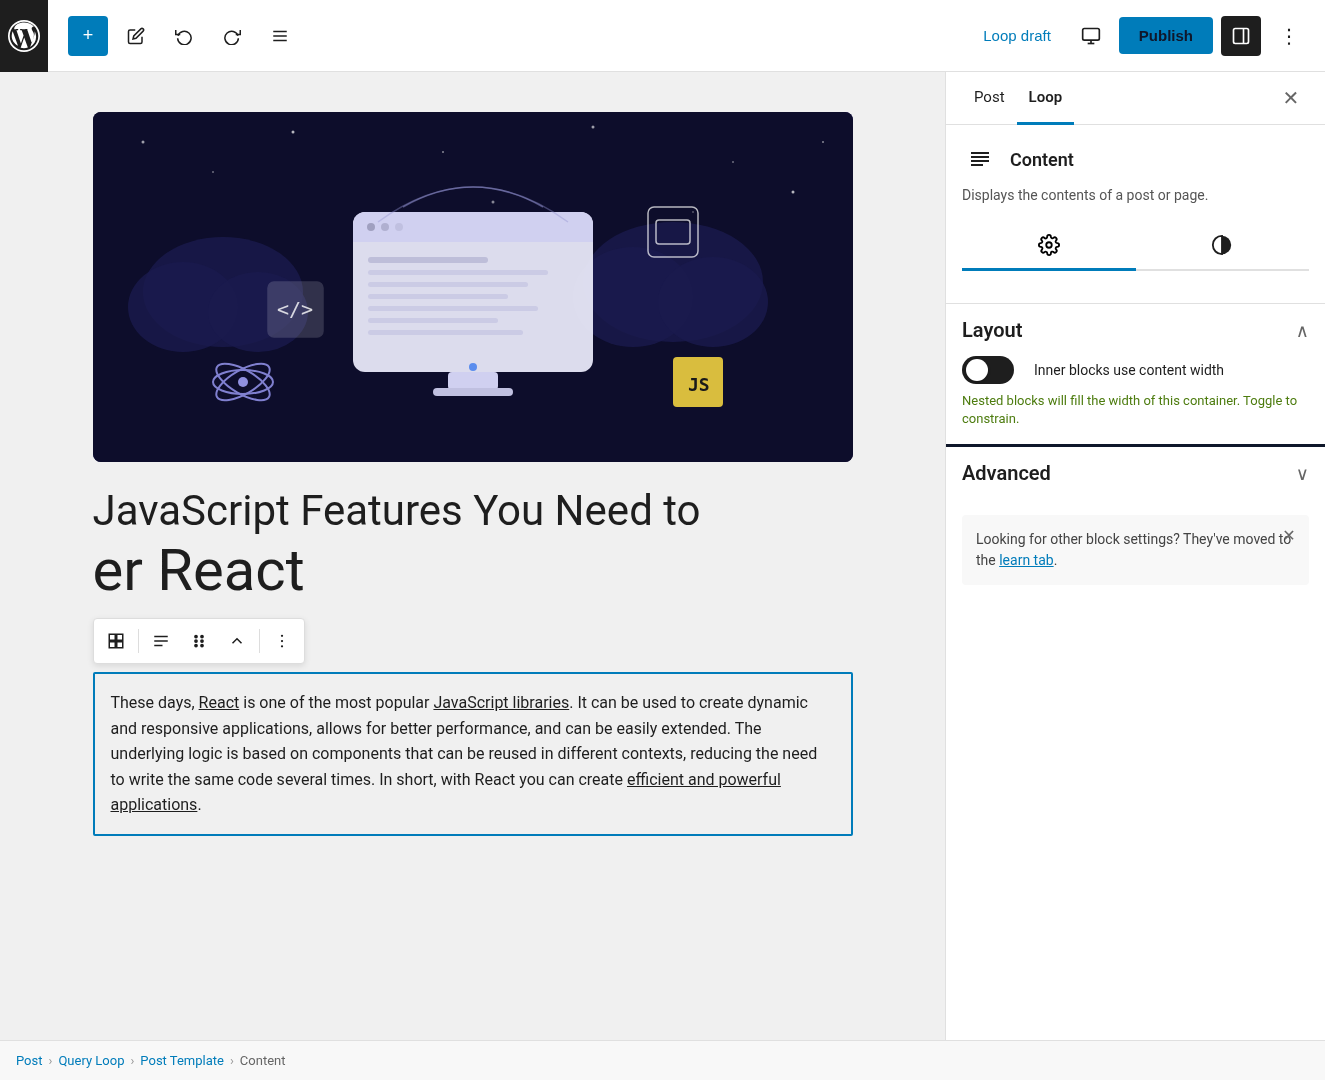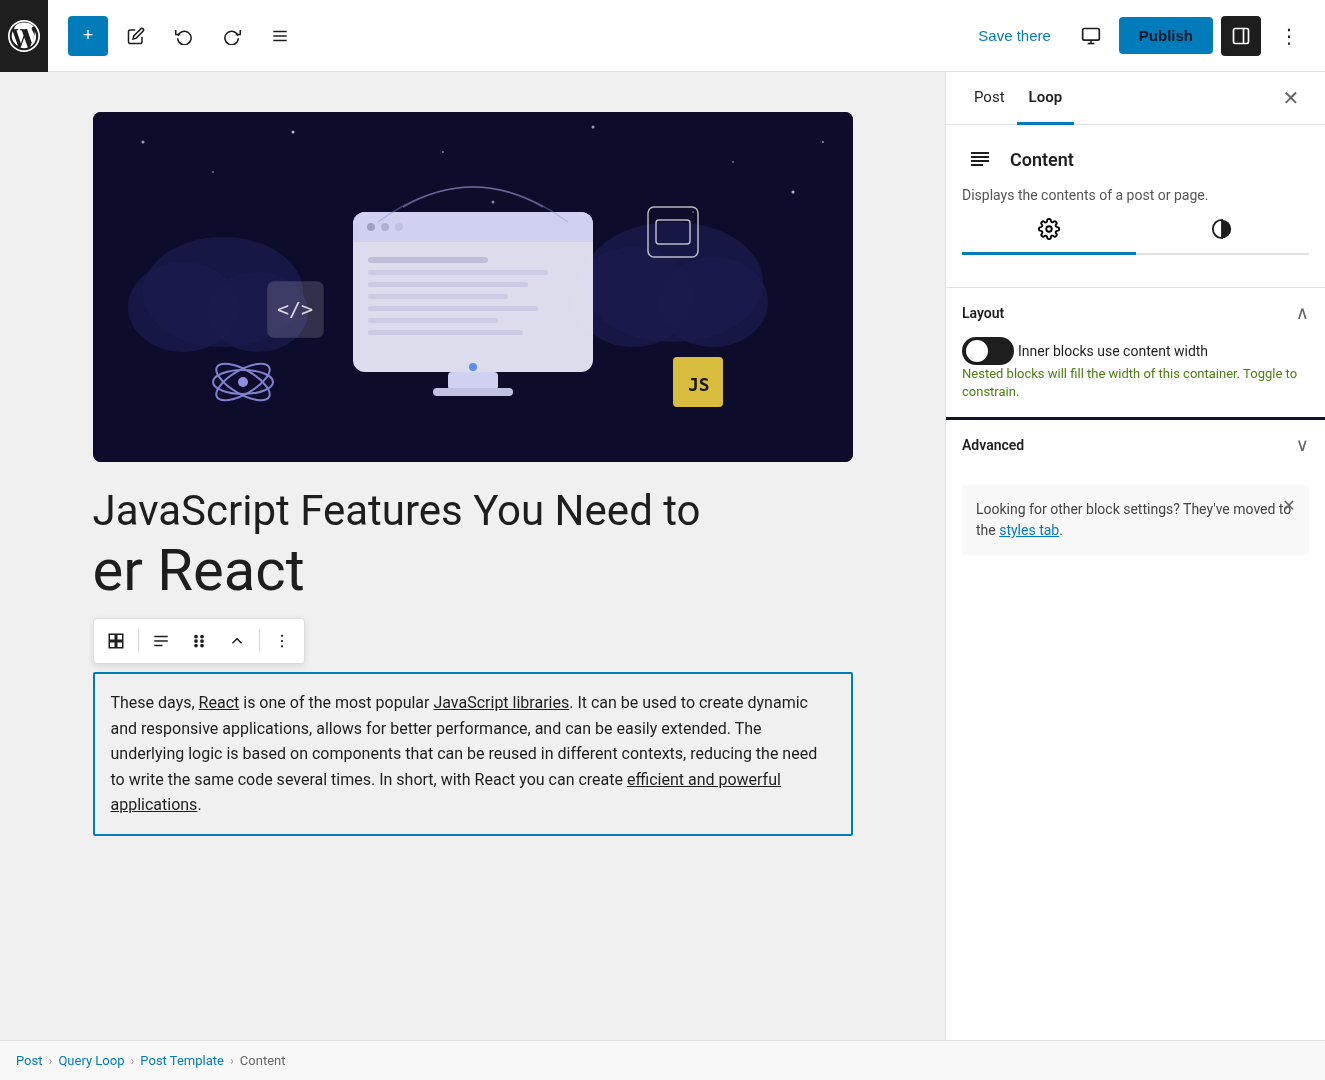--- a/index.html
+++ b/index.html
@@ -143,47 +143,47 @@
     
     .block-panel { padding: 16px; }
     .block-header {
       display: flex; align-items: center; gap: 12px; margin-bottom: 8px;
     }
     .block-icon {
       width: 36px; height: 36px; display: flex; align-items: center;
       justify-content: center; font-size: 20px; color: #1e1e1e;
     }
     .block-name { font-size: 18px; font-weight: 600; color: #1e1e1e; }
-    .block-description { font-size: 14px; color: #555; line-height: 1.5; }
+    .block-description { font-size: 14px; color: #555; line-height: 1.5; margin-bottom: 16px; }
 
     
     .settings-style-tabs {
       display: flex; border-bottom: 2px solid #e0e0e0; margin-bottom: 16px;
     }
     .settings-style-tab {
       flex: 1; display: flex; align-items: center; justify-content: center;
       padding: 12px; cursor: pointer; border-bottom: 3px solid transparent;
       margin-bottom: -2px;
     }
     .settings-style-tab.active { border-bottom: 3px solid #007cba; }
     .settings-style-tab svg { width: 22px; height: 22px; }
 
     
     .section { border-top: 1px solid #e0e0e0; }
     .section-header {
       display: flex; align-items: center; justify-content: space-between;
       padding: 14px 16px; cursor: pointer;
     }
-    .section-title { font-size: 14px; font-weight: 600; color: #1e1e1e; }
+    .section-title { font-size: 20px; font-weight: 600; color: #1e1e1e; }
     .section-toggle { font-size: 18px; color: #666; }
     .section-body { padding: 0 16px 16px; }
 
     
     .toggle-row {
-      display: flex; align-items: center; gap: 4px; 
+      display: flex; align-items: center; gap: 20px; margin-bottom: 8px;
     }
     .toggle-switch {
       width: 52px; height: 28px; background: #1e1e1e; border-radius: 14px;
       position: relative; cursor: pointer; flex-shrink: 0;
     }
     .toggle-knob {
       width: 22px; height: 22px; background: #fff; border-radius: 50%;
       position: absolute; top: 3px; left: 4px;
       box-shadow: 0 1px 3px rgba(0,0,0,0.3);
     }
@@ -246,21 +246,21 @@
   <button class="toolbar-btn">
     <svg width="18" height="18" viewBox="0 0 24 24" fill="none" stroke="currentColor" stroke-width="2">
       <line x1="3" y1="6" x2="21" y2="6"></line>
       <line x1="3" y1="12" x2="21" y2="12"></line>
       <line x1="3" y1="18" x2="21" y2="18"></line>
     </svg>
   </button>
 
   <div class="toolbar-spacer"></div>
 
-  <button class="save-draft-btn">Save there</button>
+  <button class="save-draft-btn">Loop draft</button>
 
   <button class="view-btn">
     <svg width="20" height="20" viewBox="0 0 24 24" fill="none" stroke="currentColor" stroke-width="2">
       <rect x="2" y="3" width="20" height="14" rx="2"></rect>
       <line x1="8" y1="21" x2="16" y2="21"></line>
       <line x1="12" y1="17" x2="12" y2="21"></line>
     </svg>
   </button>
 
   <button class="publish-btn">Publish</button>
@@ -462,21 +462,21 @@
       <div class="section-header">
         <span class="section-title">Advanced</span>
         <span class="section-toggle">∨</span>
       </div>
     </div>
 
     <div class="info-box">
       <button class="info-box-close">
         <span>✕</span>
       </button>
-      <span>Looking for other block settings? They've moved to the <span class="styles-tab-link">styles tab</span>.</span>
+      <span>Looking for other block settings? They've moved to the <span class="styles-tab-link">learn tab</span>.</span>
     </div>
 
   </div>
 </div>
 
 <div class="breadcrumb-bar">
   <span class="breadcrumb-link">Post</span>
   <span class="breadcrumb-sep">›</span>
   <span class="breadcrumb-link">Query Loop</span>
   <span class="breadcrumb-sep">›</span>

